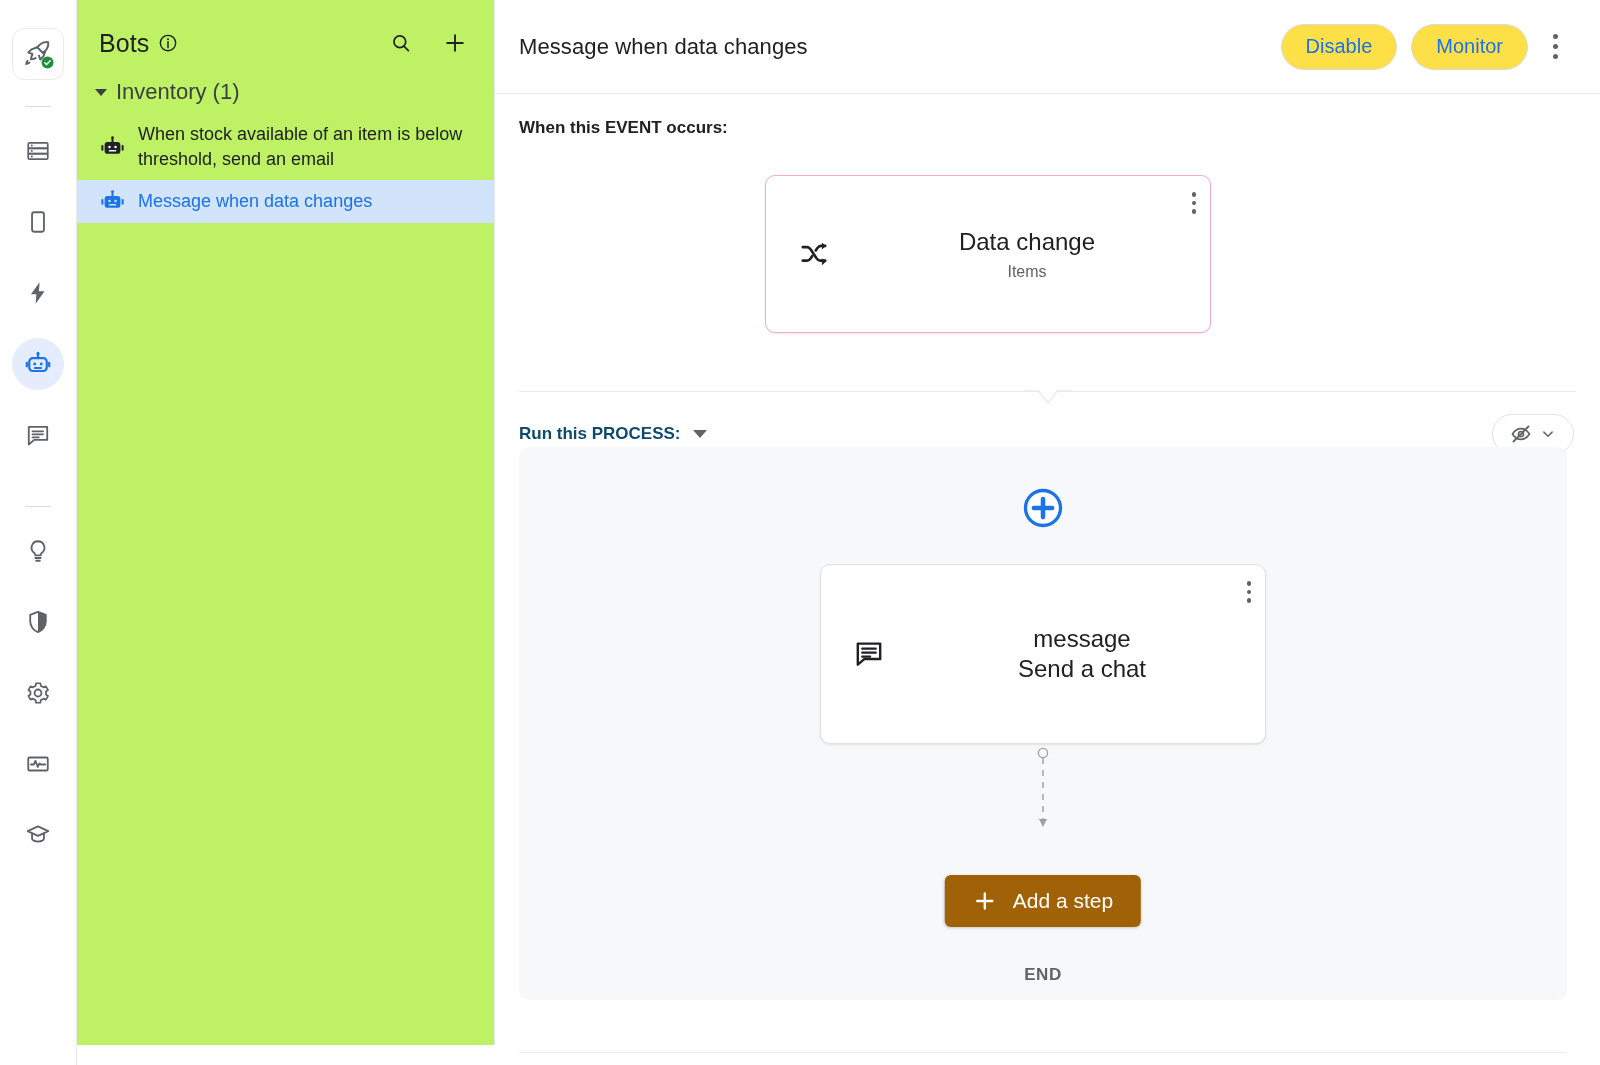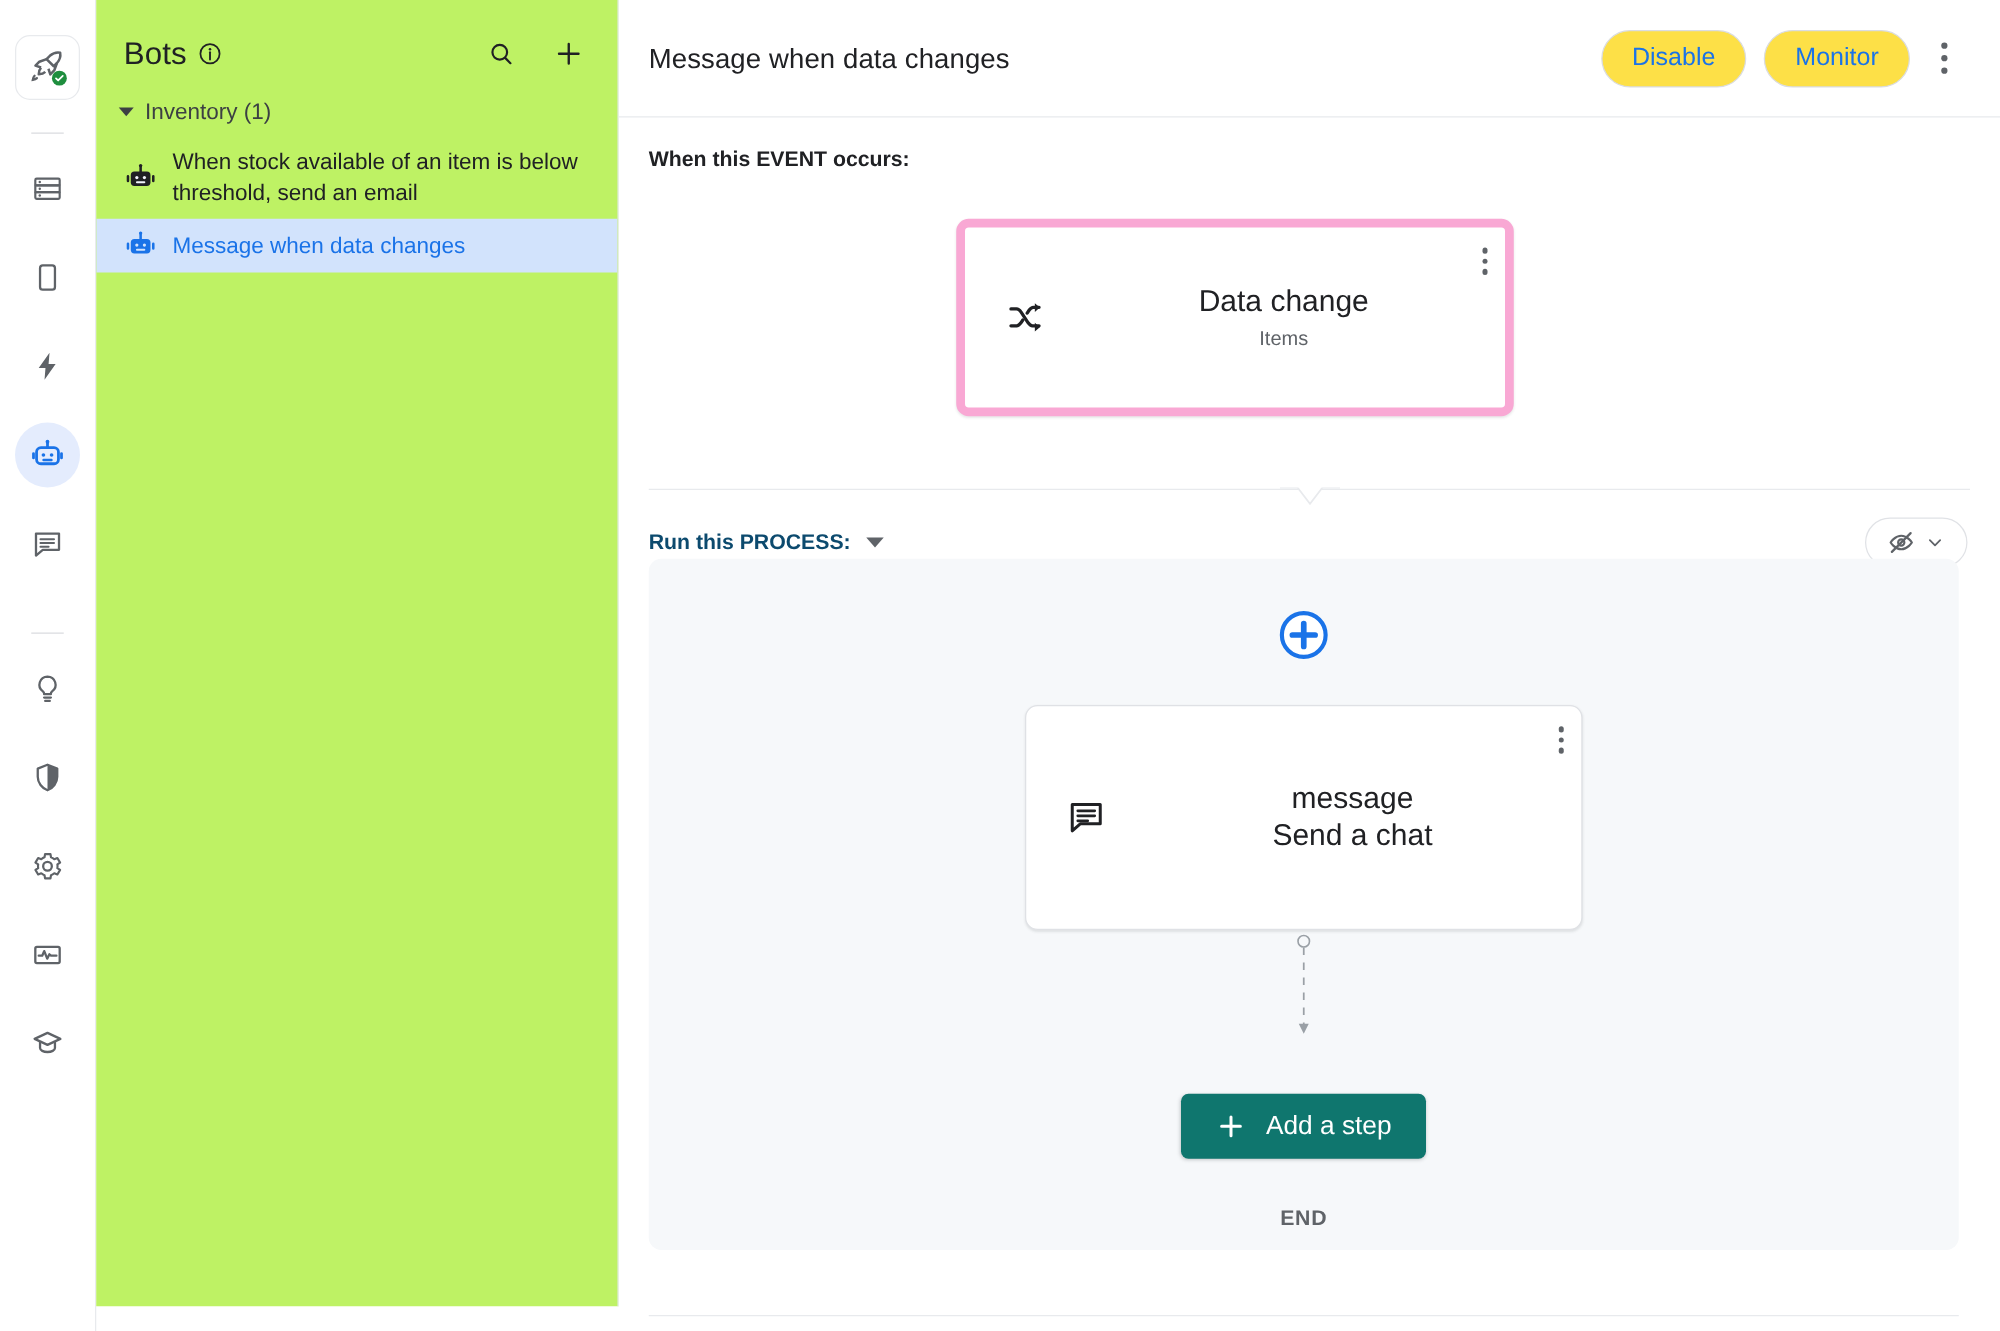--- a/index.html
+++ b/index.html
@@ -86,21 +86,21 @@
     width: 34px; height: 34px;
     display: flex; align-items: center; justify-content: center;
     color: #202124;
     cursor: pointer;
     margin-left: 20px;
   }
   .group-header {
     display: flex;
     align-items: center;
     padding: 9px 0 9px 18px;
-    font-size: 18px;
+    font-size: 22px;
     cursor: pointer;
   }
   .group-header .caret {
     width: 0; height: 0;
     border-left: 6px solid transparent;
     border-right: 6px solid transparent;
     border-top: 7px solid currentColor;
     margin-right: 9px;
   }
   .group-inventory { color: #3c4043; }
@@ -184,21 +184,21 @@
     font-weight: bold;
     padding: 24px 0 0 24px;
   }
   .event-area {
     position: relative;
     height: 253px;
   }
   .flow-card {
     position: absolute;
     background: #fff;
-    border: 7px solid #f9a8d4;
+    border: 1px solid #f9a8d4;
     border-radius: 10px;
     box-shadow: 0 1px 2px rgba(60,64,67,.12);
     display: flex;
     align-items: center;
   }
   .card-icon {
     flex: 0 0 auto;
     display: flex; align-items: center; justify-content: center;
     color: #202124;
   }
@@ -304,21 +304,21 @@
     transform: translateX(-50%);
     top: 300px;
   }
   .add-step-btn {
     position: absolute;
     left: 50%;
     transform: translateX(-50%);
     top: 428px;
     height: 52px;
     padding: 0 28px;
-    background: #0f766e;
+    background: #a16207;
     color: #fff;
     border: none;
     border-radius: 6px;
     font-size: 21px;
     font-family: "Liberation Sans", sans-serif;
     display: flex; align-items: center; gap: 16px;
     cursor: pointer;
     box-shadow: 0 1px 3px rgba(60,64,67,.25);
   }
   .end-label {

